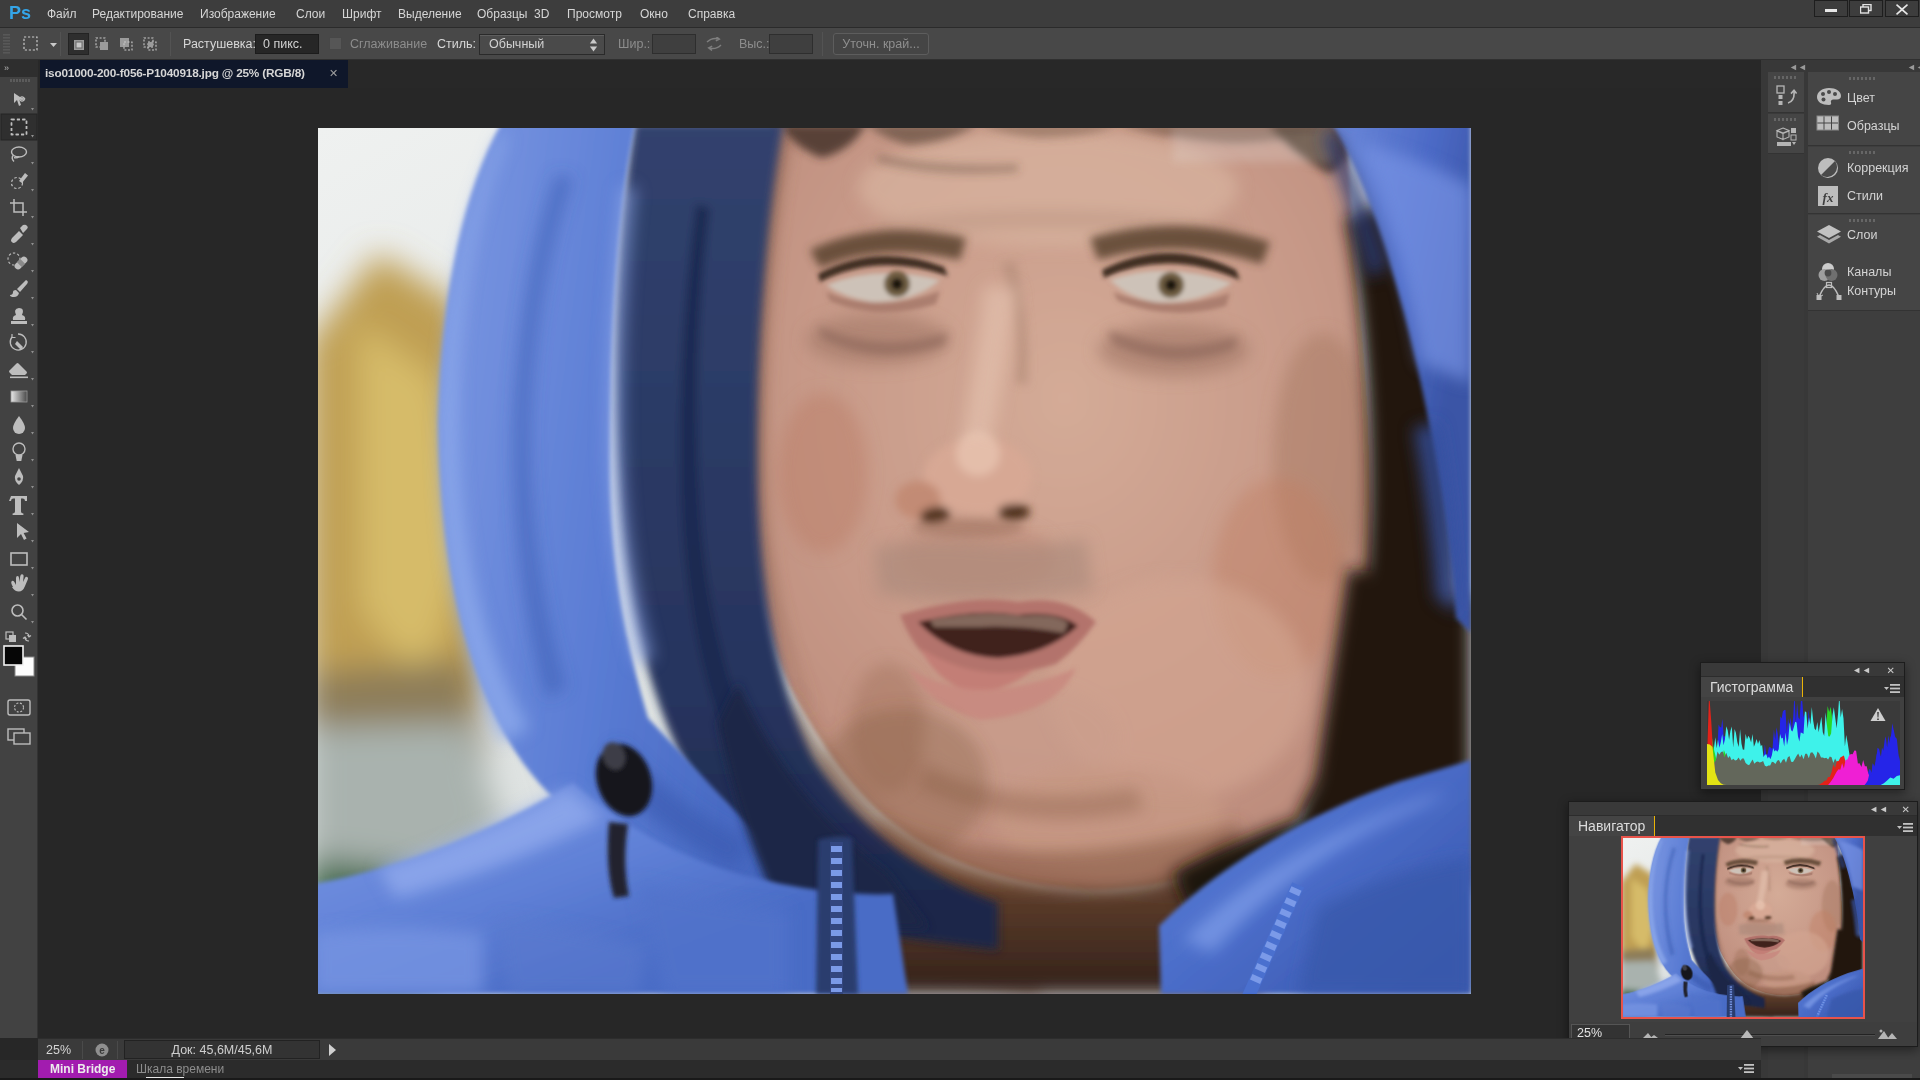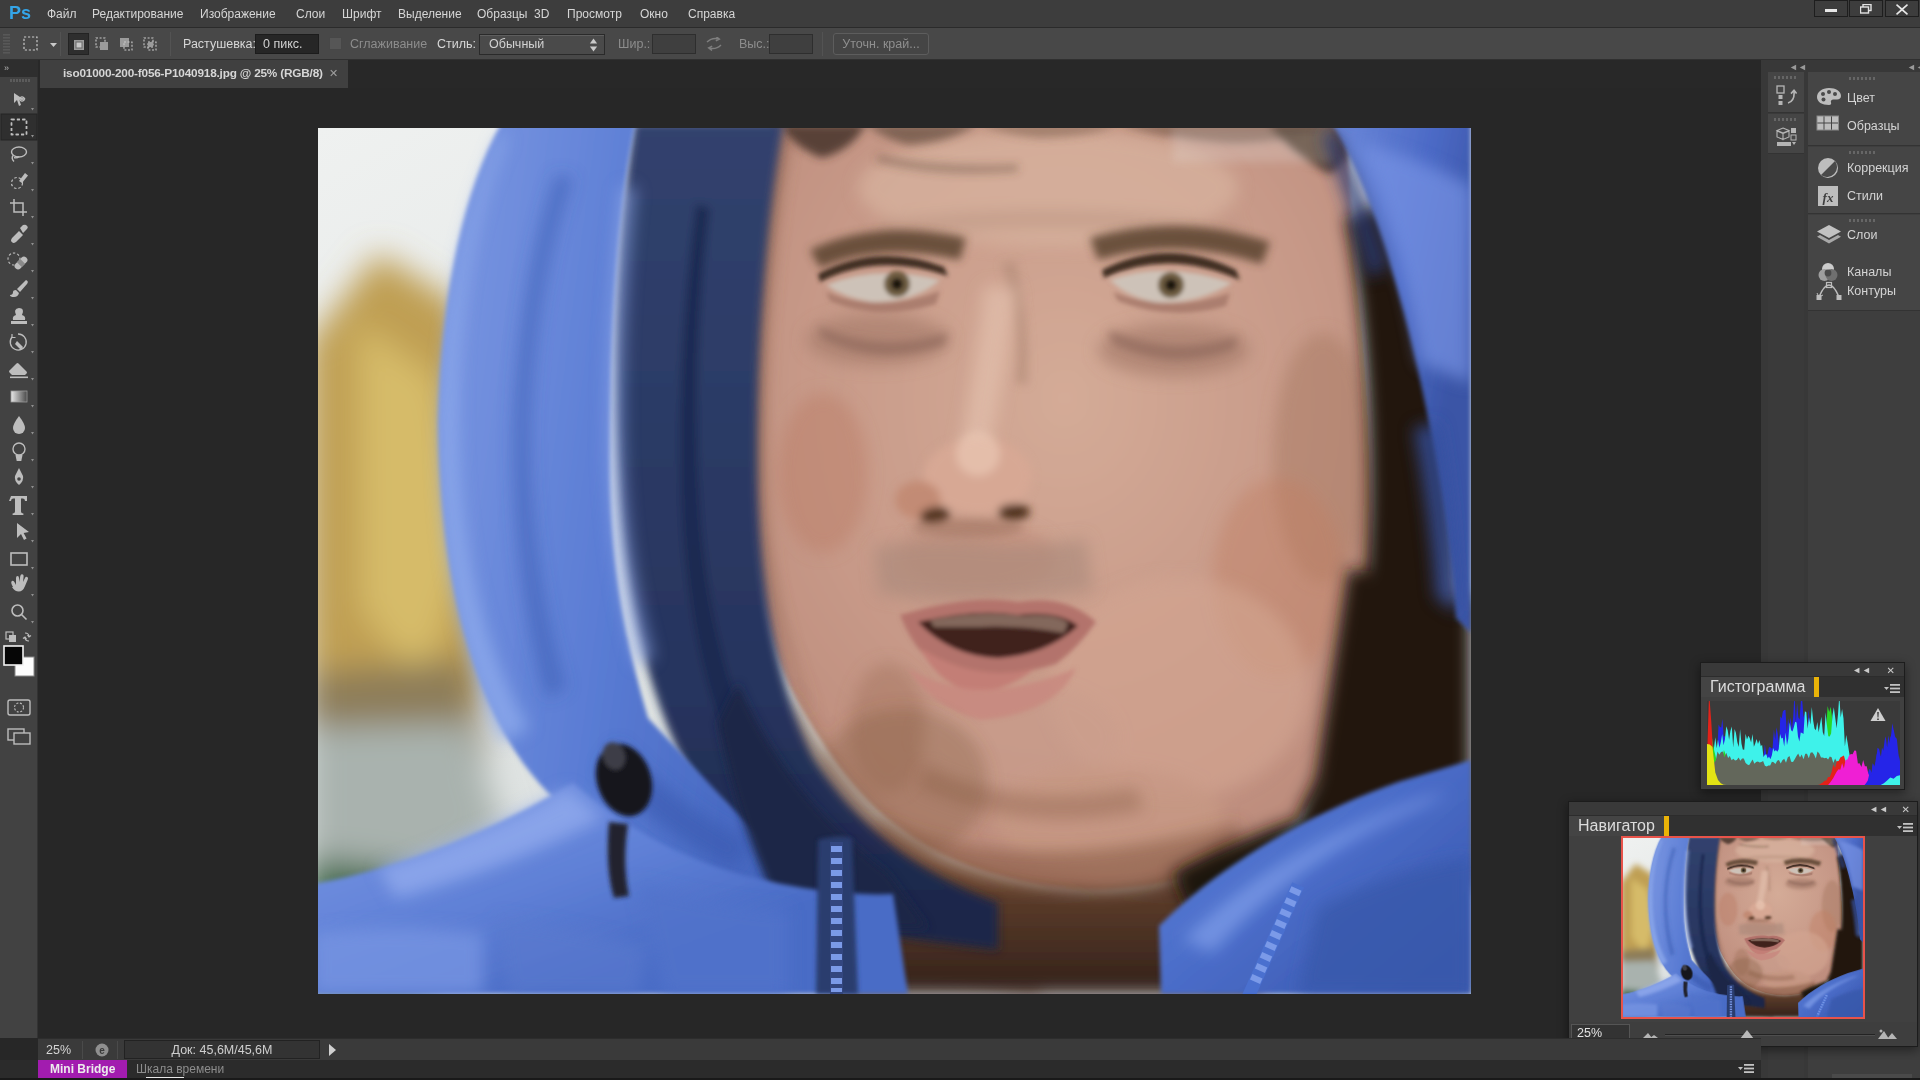--- a/index.html
+++ b/index.html
@@ -8,40 +8,40 @@
 #menubar{left:0;top:0;width:1920px;height:28px;background:#3d3d3d;border-bottom:1px solid #2b2b2b}
 .menu{position:absolute;top:7px;font-size:12px;color:#d6d6d6}
 #pslogo{position:absolute;left:9px;top:3px;font-size:18px;font-weight:bold;color:#34a5e8}
 .winbtn{position:absolute;top:0;width:34px;height:17px;border:1px solid #1e1e1e;
  color:#e3e3e3;text-align:center;font-size:11px;line-height:15px;font-weight:bold;background:#3d3d3d}
 #optbar{left:0;top:28px;width:1920px;height:32px;background:#484848;border-bottom:1px solid #303030}
 .optxt{position:absolute;top:9px;font-size:12.5px;color:#d8d8d8}
 .opgray{position:absolute;top:9px;font-size:12.5px;color:#8d8d8d}
 .opsep{position:absolute;top:4px;width:1px;height:24px;background:#3a3a3a;border-right:1px solid #535353}
 #tabrow{left:38px;top:60px;width:1723px;height:28px;background:#282828}
-#doctab{position:absolute;left:2px;top:0;width:308px;height:28px;background:#404040;
- color:#d6d6d6;font-size:11.8px;font-weight:bold;line-height:27px;padding-left:23px;letter-spacing:-0.2px}
+#doctab{position:absolute;left:2px;top:0;width:308px;height:28px;background:#0f172a;
+ color:#d6d6d6;font-size:11.8px;font-weight:bold;line-height:27px;padding-left:5px;letter-spacing:-0.2px}
 #toolbar{left:0;top:60px;width:38px;height:978px;background:#424242;border-right:1px solid #333}
 #toolhead{position:absolute;left:0;top:0;width:38px;height:17px;background:#2e2e2e;color:#b5b5b5;
  font-size:9px;letter-spacing:1px;line-height:16px;padding-left:4px}
 #canvas{left:38px;top:88px;width:1723px;height:950px;background:#272727}
 #photo{position:absolute;left:280px;top:40px;width:1153px;height:866px;overflow:hidden}
 #dock{left:1761px;top:60px;width:159px;height:1020px;background:#383838}
 .dockhead{position:absolute;top:2px;height:9px;color:#9a9a9a;font-size:9px}
 .ncol{position:absolute;left:7px;top:12px;width:36px;height:1008px;background:#3a3a3a}
 .wcol{position:absolute;left:47px;top:12px;width:112px;height:1008px;background:#3e3e3e}
 .pgroup{position:absolute;left:0;width:112px;background:#454545;border-bottom:1px solid #333}
 .prow{position:absolute;left:0;width:112px;height:28px}
 .prow span{position:absolute;left:39px;top:7px;font-size:12.5px;color:#d4d4d4}
 .grip{position:absolute;height:3px;background-image:repeating-linear-gradient(90deg,#666 0 2px,transparent 2px 4px)}
 .panel{position:absolute;background:#3e3e3e;border:1px solid #1c1c1c;box-shadow:0 3px 10px rgba(0,0,0,.45)}
 .ptitle{position:absolute;left:0;top:0;right:0;height:14px;background:#393939;border-bottom:1px solid #2c2c2c}
 .ptabs{position:absolute;left:0;top:14px;right:0;height:20px;background:#303030}
-.ptab{position:absolute;left:0;top:0;height:20px;background:#444;color:#dcdcdc;font-size:16px;
- line-height:20px;padding:0 9px;border-right:5px solid #eab308}
+.ptab{position:absolute;left:0;top:0;height:20px;background:#444;color:#dcdcdc;font-size:14px;
+ line-height:20px;padding:0 9px;border-right:1px solid #eab308}
 .pmenu{position:absolute;top:4px;width:16px;height:12px;color:#c2c2c2}
 .collx{position:absolute;top:2px;color:#c9c9c9;font-size:9px;letter-spacing:1px}
 #statusbar{left:38px;top:1038px;width:1723px;height:22px;background:#3a3a3a;border-top:1px solid #2d2d2d}
 #btmrow{left:0;top:1060px;width:1761px;height:18px;background:#2b2b2b}
 #btmline{left:0;top:1078px;width:1920px;height:2px;background:#191919}
 .btab{position:absolute;top:0;height:18px;font-size:12px;line-height:18px;padding:0 12px}
 </style></head>
 <body>
 <svg width="0" height="0" style="position:absolute">
     <defs>

